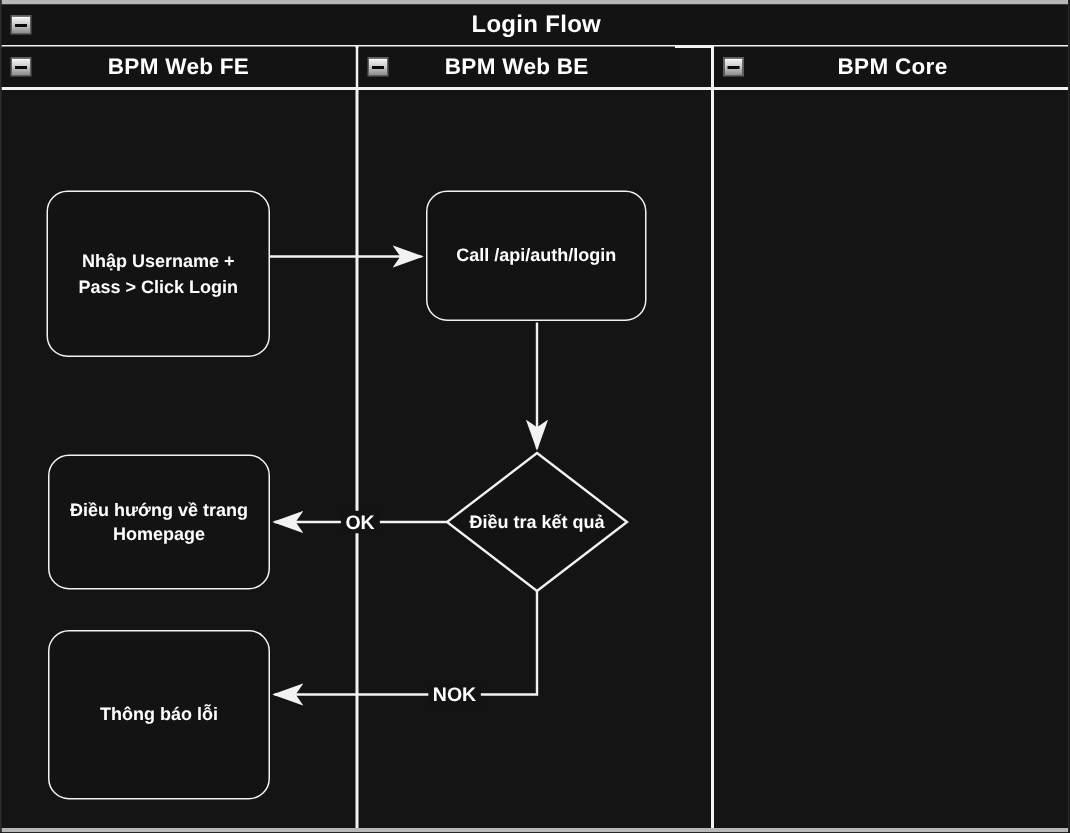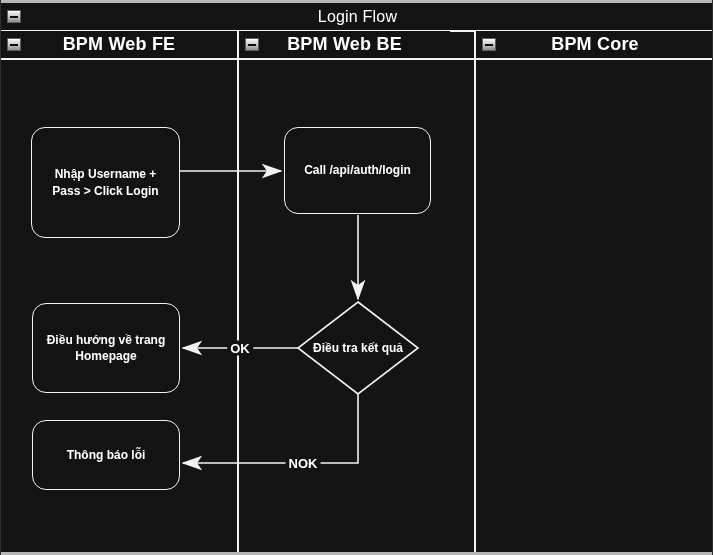--- a/index.html
+++ b/index.html
@@ -12,40 +12,40 @@
     box-sizing:border-box;
   }
   .frame-strip{position:absolute;left:0;width:713px;height:3px;background:#b7b7b7;}
   .frame-top{top:0;}
   .frame-bottom{top:552px;}
 
   .titlebar{position:absolute;left:0;top:3px;width:713px;height:27px;background:#131313;}
   .title-text{
     position:absolute;left:0;top:0;width:100%;height:27px;
     display:flex;align-items:center;justify-content:center;
-    font-size:16px;font-weight:normal;letter-spacing:.2px;text-align:right;
+    font-size:16px;font-weight:bold;letter-spacing:.2px;text-align:right;
   }
 
   .minus-btn{
     position:absolute;width:14px;height:13px;
     background:linear-gradient(180deg,#f6f6f6 0%,#cfcfcf 45%,#8d8d8d 100%);
     border:1px solid #5f5f5f;box-sizing:border-box;
     display:flex;align-items:center;justify-content:center;
     box-shadow:inset 0 1px 0 rgba(255,255,255,.8);
     cursor:pointer;
   }
   .minus-bar{width:8px;height:2px;background:#0b0b0b;}
 
   .hline{position:absolute;left:0;width:713px;height:2px;background:#f2f2f2;}
   .vline{position:absolute;width:2px;background:#f2f2f2;}
 
   .lane-header{
     position:absolute;top:31px;height:27px;background:#131313;
     display:flex;align-items:center;justify-content:center;
-    font-size:18px;font-weight:bold;letter-spacing:.2px;
+    font-size:15px;font-weight:bold;letter-spacing:.2px;
   }
 
   .node{
     position:absolute;background:#131313;
     border:1.6px solid #f2f2f2;border-radius:14px;
     display:flex;align-items:center;justify-content:center;
     text-align:center;font-size:12px;font-weight:bold;line-height:1.35;
     box-sizing:border-box;padding:4px 8px;cursor:default;
   }
 
@@ -127,21 +127,21 @@
   </div>
 
   <div class="node" style="left:283px;top:127px;width:147px;height:87px;">
     <span>Call /api/auth/login</span>
   </div>
 
   <div class="node" style="left:31px;top:303px;width:148px;height:90px;">
     <span>Điều hướng về trang Homepage</span>
   </div>
 
-  <div class="node" style="left:31px;top:420px;width:148px;height:70px;">
+  <div class="node" style="left:31px;top:420px;width:148px;height:113px;">
     <span>Thông báo lỗi</span>
   </div>
 
   <div class="diamond-label">Điều tra kết quả</div>
 
   <div class="edge-label" style="left:239px;top:348px;">OK</div>
   <div class="edge-label" style="left:302px;top:463px;">NOK</div>
 
 </div>
 

